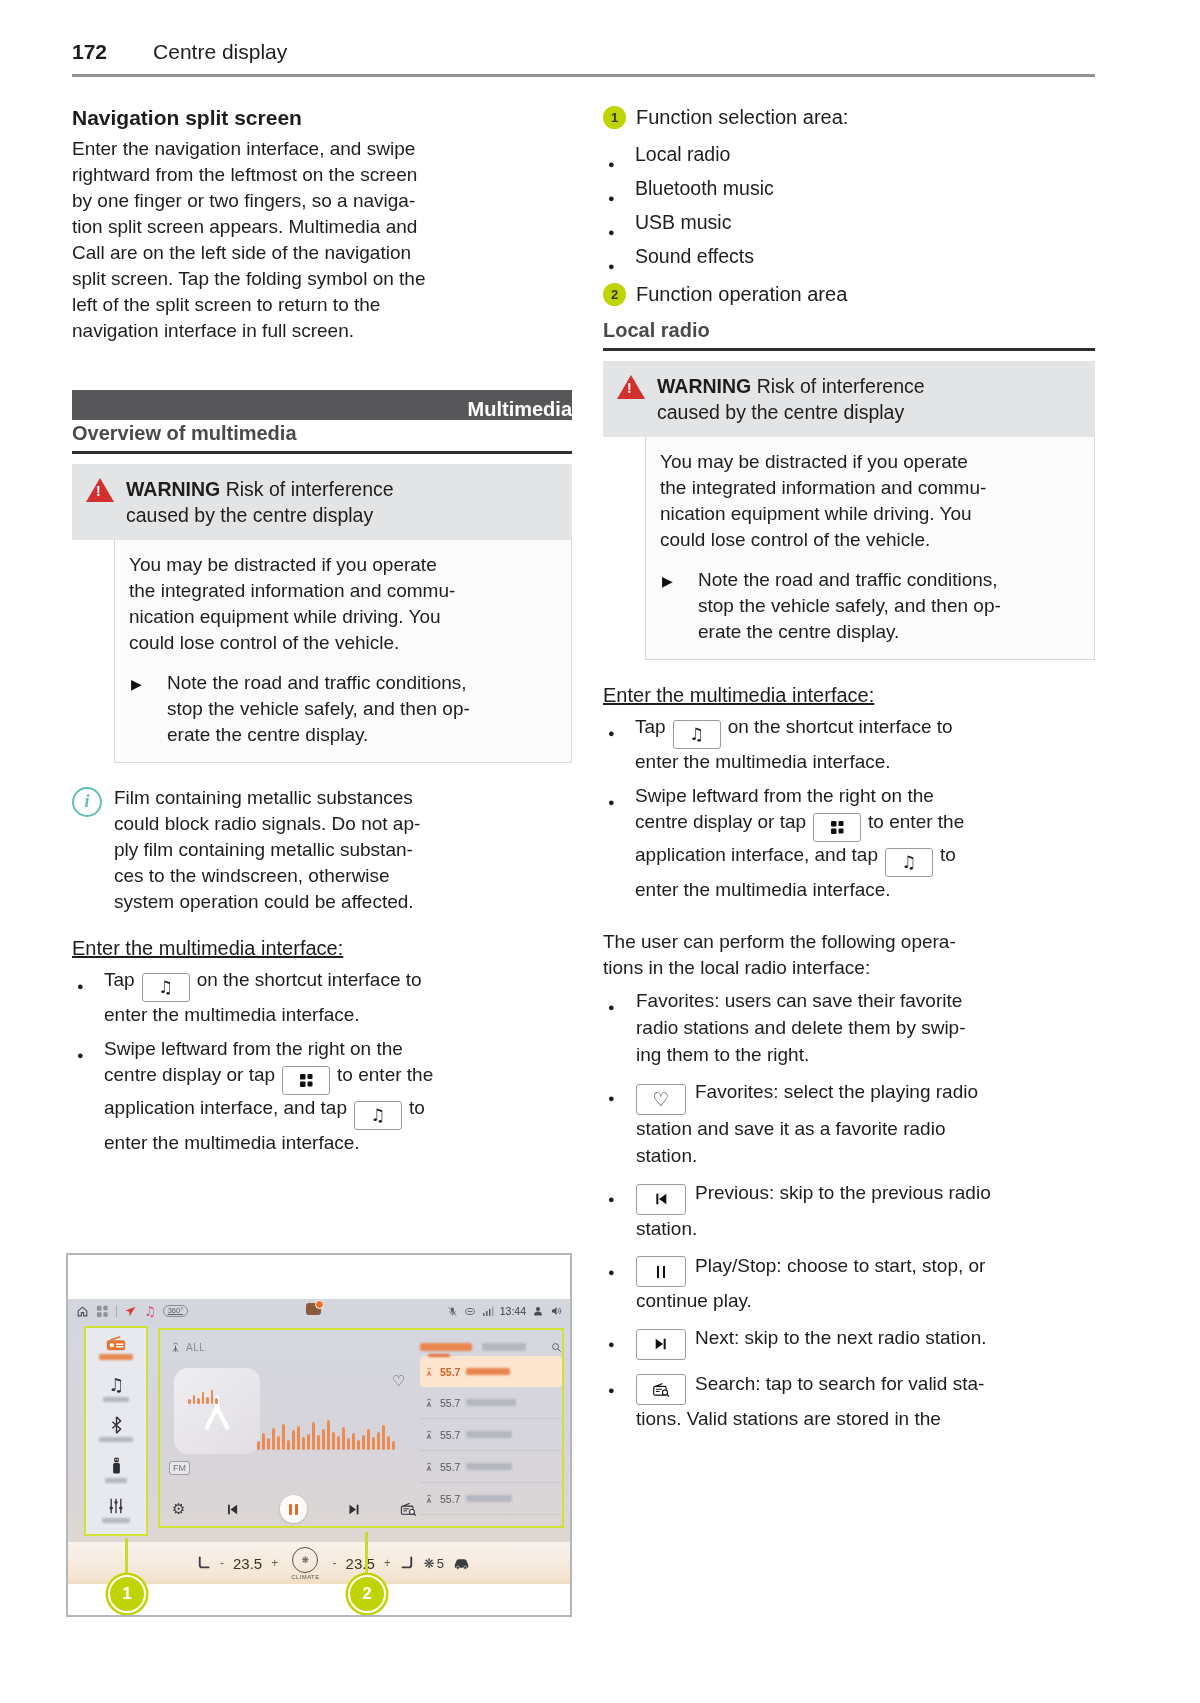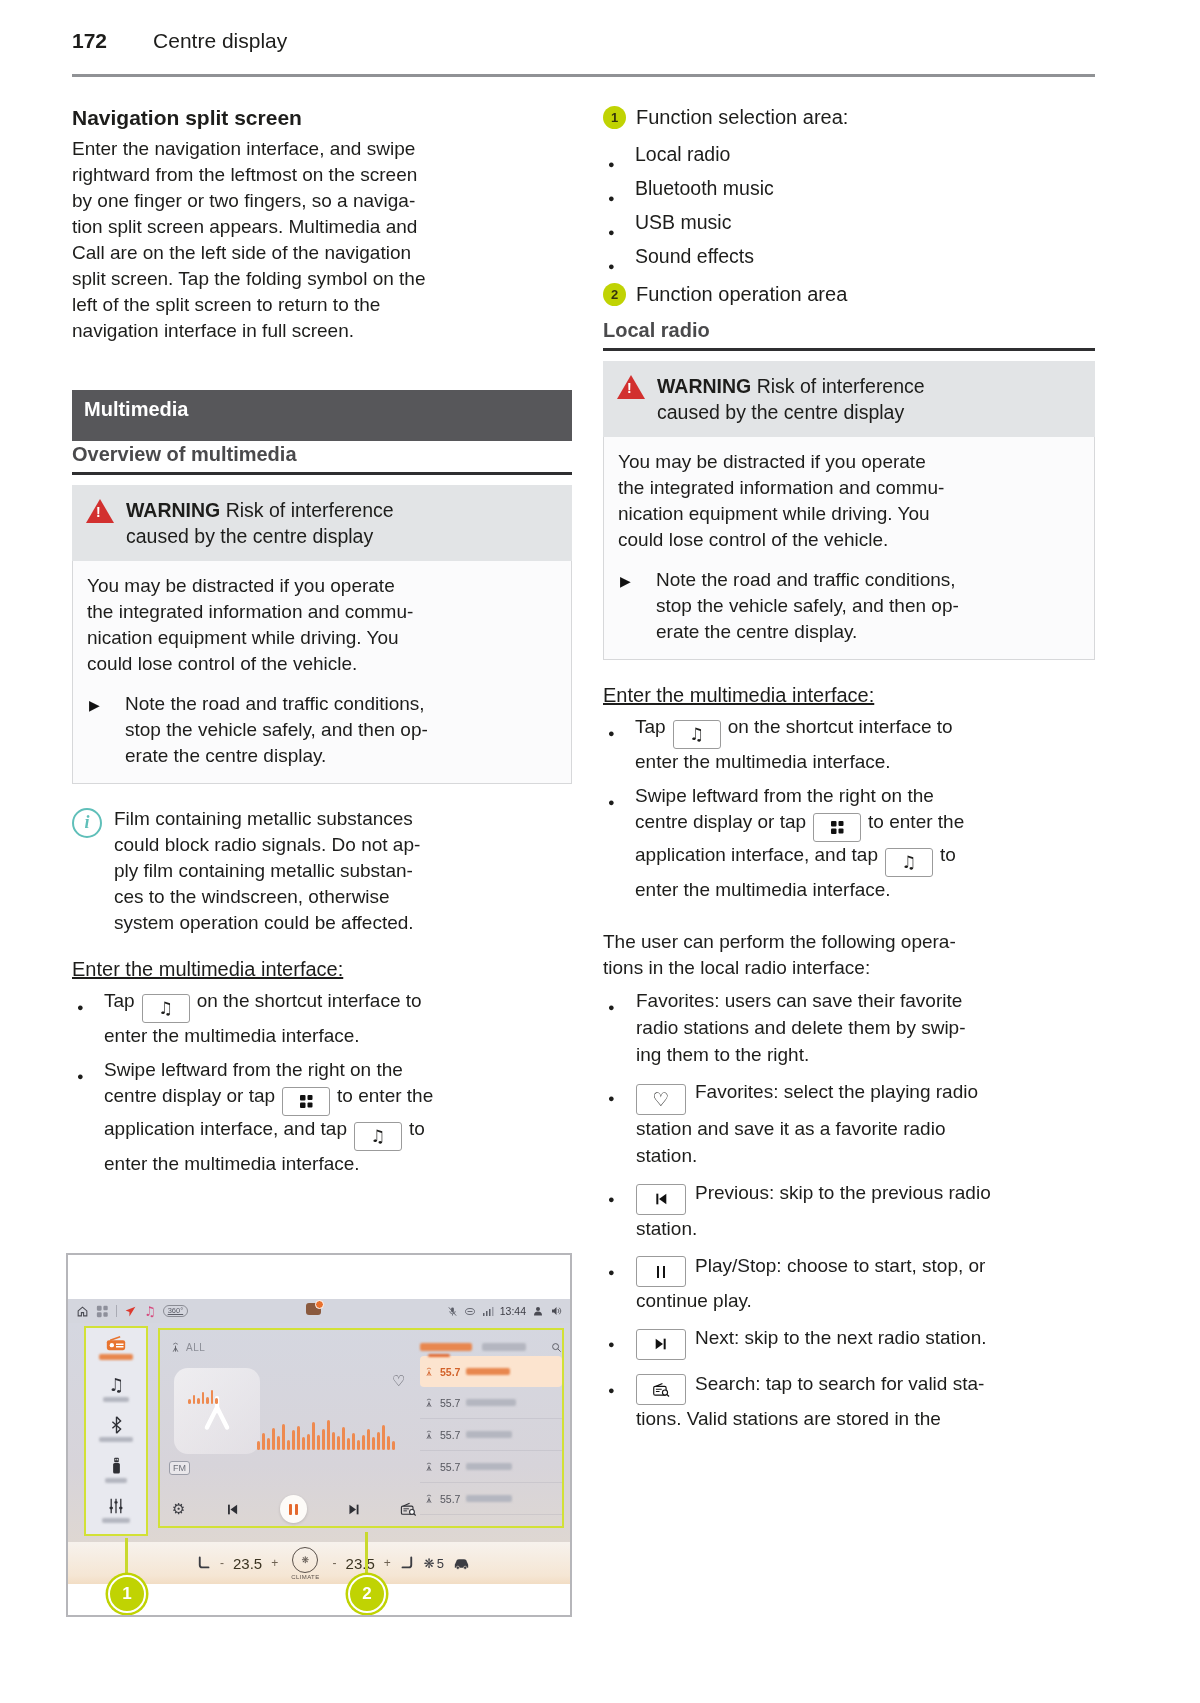--- a/index.html
+++ b/index.html
@@ -1,37 +1,37 @@
 <!DOCTYPE html>
 <html><head>
 <meta charset="utf-8">
 <style>
   html,body{margin:0;padding:0;background:#fff;}
   body{width:1200px;height:1703px;position:relative;font-family:"Liberation Sans","DejaVu Sans",sans-serif;color:#1d1d1b;}
   .pl{white-space:pre-line;}
   
-  .hdr{position:absolute;left:72px;top:29px;width:1023px;}
+  .hdr{position:absolute;left:72px;top:40px;width:1023px;}
   .hdr .pgnum{font-weight:bold;font-size:21px;}
   .hdr .chap{font-size:21px;margin-left:46px;}
   .hdr-rule{position:absolute;left:72px;top:74px;width:1023px;height:3px;background:#909295;}
   
   .col-l{position:absolute;left:72px;top:106px;width:500px;}
   .col-r{position:absolute;left:603px;top:106px;width:492px;}
   h3.navtitle{font-size:21px;font-weight:bold;margin:0 0 6px 0;}
   p.body{font-size:19px;line-height:26px;margin:0;}
-  .band{margin-top:46px;background:#57575a;color:#fff;font-weight:bold;font-size:20px;height:51px;line-height:38px;padding-left:12px;}
+  .band{margin-top:46px;background:#57575a;color:#fff;font-weight:bold;font-size:20px;height:30px;line-height:38px;padding-left:12px;text-align:right;}
   .subhead{margin-top:1px;color:#4a4a4c;font-weight:bold;font-size:20px;line-height:24px;padding-bottom:6px;border-bottom:3px solid #2f2f31;}
   
   .warnbox{margin-top:10px;}
   .warnhead{background:#e2e4e6;padding:12px 14px;display:flex;gap:12px;align-items:flex-start;}
   .warnhead .tx{font-size:19.5px;line-height:26px;}
   .warnhead b{font-weight:bold;}
   .tri{width:0;height:0;border-left:14px solid transparent;border-right:14px solid transparent;border-bottom:24px solid #d2302f;position:relative;flex:0 0 auto;margin-top:2px;}
   .tri:after{content:"!";position:absolute;left:-4px;top:5px;color:#fff;font-weight:bold;font-size:14px;}
-  .warnbody{background:#fbfbfc;border:1px solid #d7d8da;border-top:none;padding:12px 14px 14px 14px;font-size:19px;line-height:26px;}
+  .warnbody{background:#fbfbfc;border:1px solid #d7d8da;border-top:none;padding:12px 14px 14px 14px;font-size:19px;line-height:26px;margin-left:42px;}
   .wnote{margin-top:14px;position:relative;padding-left:38px;}
   .wnote .arr{position:absolute;left:2px;top:1px;font-size:14px;color:#111;}
   
   .inforow{margin-top:22px;display:flex;gap:12px;}
   .iico{flex:0 0 auto;width:26px;height:26px;border:2.5px solid #5fbfb9;border-radius:50%;color:#5fbfb9;text-align:center;font-family:"Liberation Serif","DejaVu Serif",serif;font-style:italic;font-weight:bold;font-size:18px;line-height:25px;margin-top:2px;}
   .inforow .tx{font-size:19px;line-height:26px;}
   .enterhead{margin-top:20px;font-size:20px;line-height:26px;text-decoration:underline;}
   
   ul.bl{list-style:none;margin:6px 0 0 0;padding:0;font-size:19px;line-height:26px;}
   ul.bl li{position:relative;padding-left:32px;margin-bottom:8px;}

